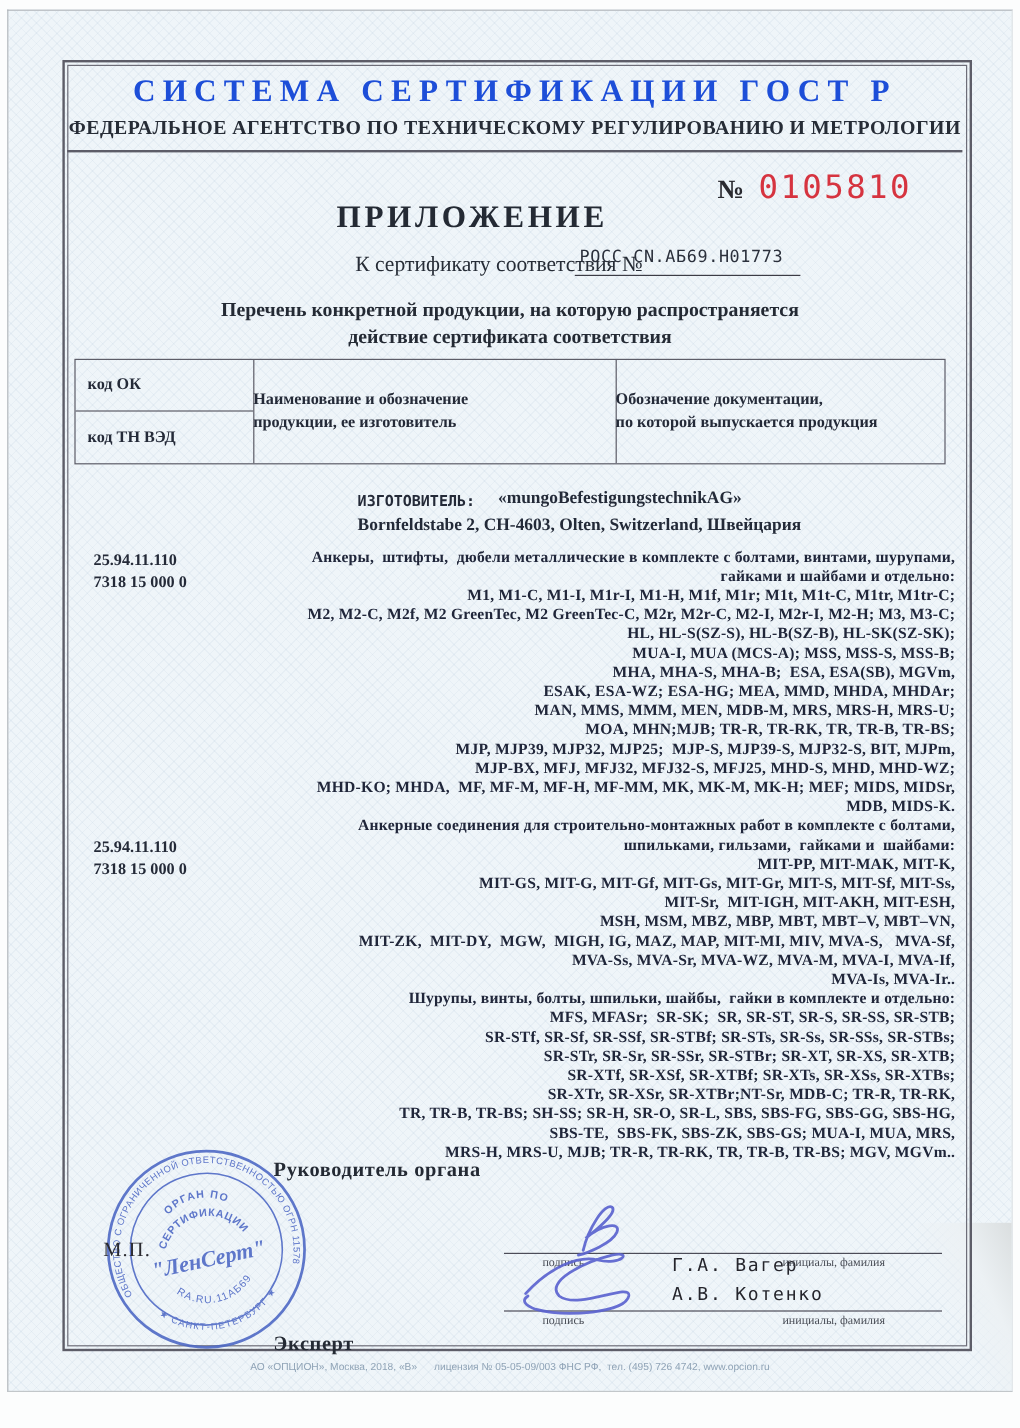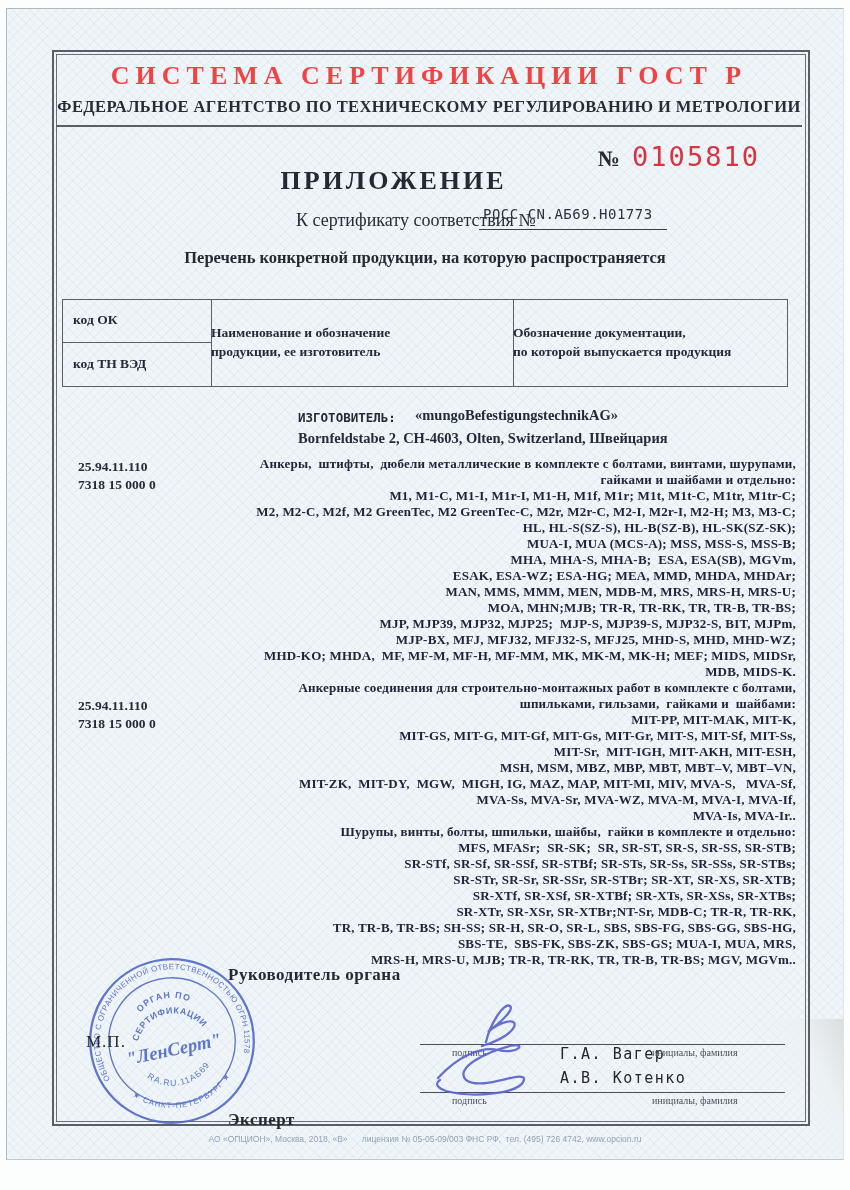--- a/index.html
+++ b/index.html
@@ -13,21 +13,21 @@
          border:1px solid #b3b8bd;border-right-color:#dfe3e6;border-bottom-color:#c2c7ca;}
   .fold{position:absolute;right:0;bottom:0;width:78px;height:140px;
         background:linear-gradient(245deg,#dadedf 0,#ecf1f4 32%,rgba(255,255,255,0) 62%);}
   .abs{position:absolute;white-space:pre;}
   
   .frame-outer{position:absolute;left:52px;top:50px;width:754px;height:1072px;border:2px solid #5d5d68;}
   .frame-inner{position:absolute;left:2px;top:2px;right:2px;bottom:2px;border:1px solid #6d6d78;}
   
   .header-box{position:absolute;left:56px;top:54px;width:746px;height:71px;border-bottom:2px solid #5d5d68;}
   .h-title1{position:absolute;left:0;top:7px;width:100%;text-align:center;font-weight:bold;
-            font-size:26px;letter-spacing:6px;color:#ef4444;}
+            font-size:26px;letter-spacing:6px;color:#1d4ed8;}
   .h-title2{position:absolute;left:0;top:43px;width:100%;text-align:center;font-weight:bold;
             font-size:16.5px;letter-spacing:.4px;color:#262c36;}
   .doc-no{position:absolute;left:598px;top:141px;}
   .doc-no .nz{font-size:22px;font-weight:bold;color:#2a2a30;}
   .doc-no .digits{font-family:"DejaVu Sans Mono","Liberation Mono",monospace;
                   font-size:27px;color:var(--accent-red,#d63440);letter-spacing:2px;margin-left:12px;}
   .doc-title{position:absolute;left:0;top:166px;width:787px;text-align:center;font-weight:bold;
              font-size:26px;letter-spacing:3px;color:#242a34;}
   .cert-label{position:absolute;left:296px;top:210px;font-weight:normal;font-size:18px;color:#262c36;}
   .cert-number{position:absolute;left:483px;top:206px;font-family:"DejaVu Sans Mono","Liberation Mono",monospace;
@@ -83,20 +83,21 @@
     <span class="nz">№</span><span class="digits">0105810</span>
   </div>
 
   <div class="doc-title">ПРИЛОЖЕНИЕ</div>
 
   <div class="cert-label abs">К сертификату соответствия №</div>
   <div class="cert-number">РОСС CN.АБ69.Н01773</div>
   <div class="cert-line"></div>
 
   <div class="subtitle" style="top:248px">Перечень конкретной продукции,  на которую распространяется</div>
+  <div class="subtitle" style="top:271px">действие сертификата соответствия</div>
 
   <div class="tbl">
     <div class="v1"></div>
     <div class="v2"></div>
     <div class="hsplit"></div>
     <div class="c" style="left:10px;top:12px">код ОК</div>
     <div class="c" style="left:10px;top:56px">код ТН ВЭД</div>
     <div class="c cc" style="left:148px;top:23px;width:302px">
       <div>Наименование и обозначение</div>
       <div>продукции, ее изготовитель</div>

